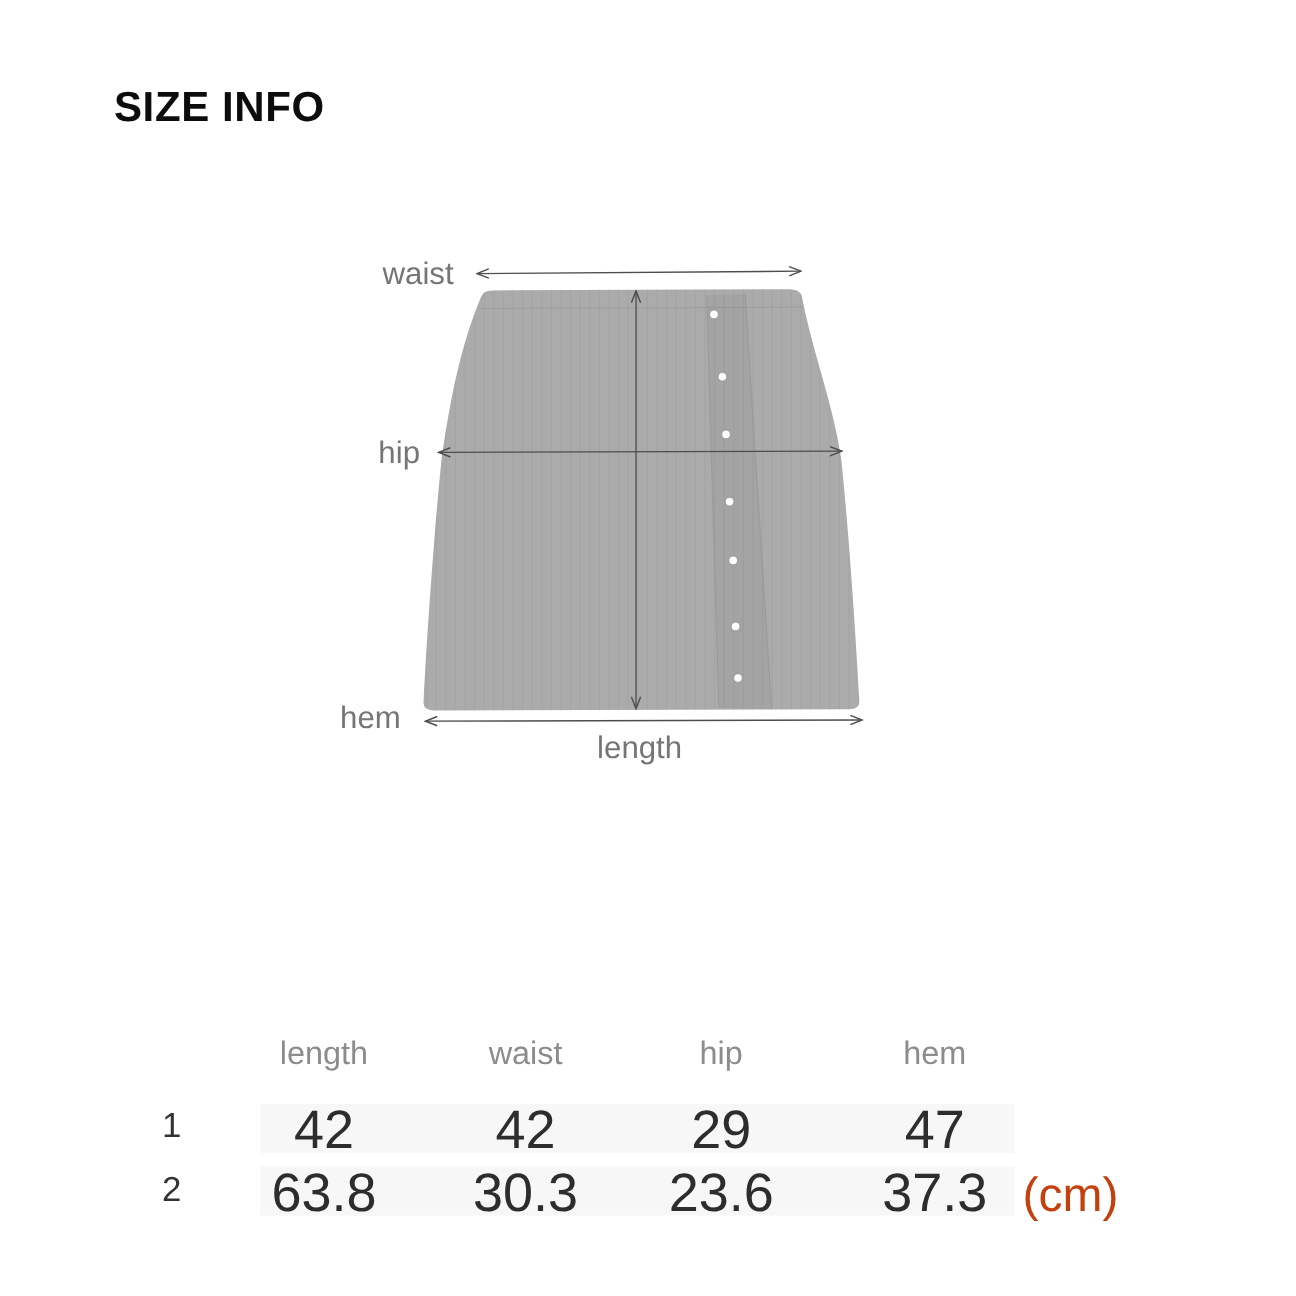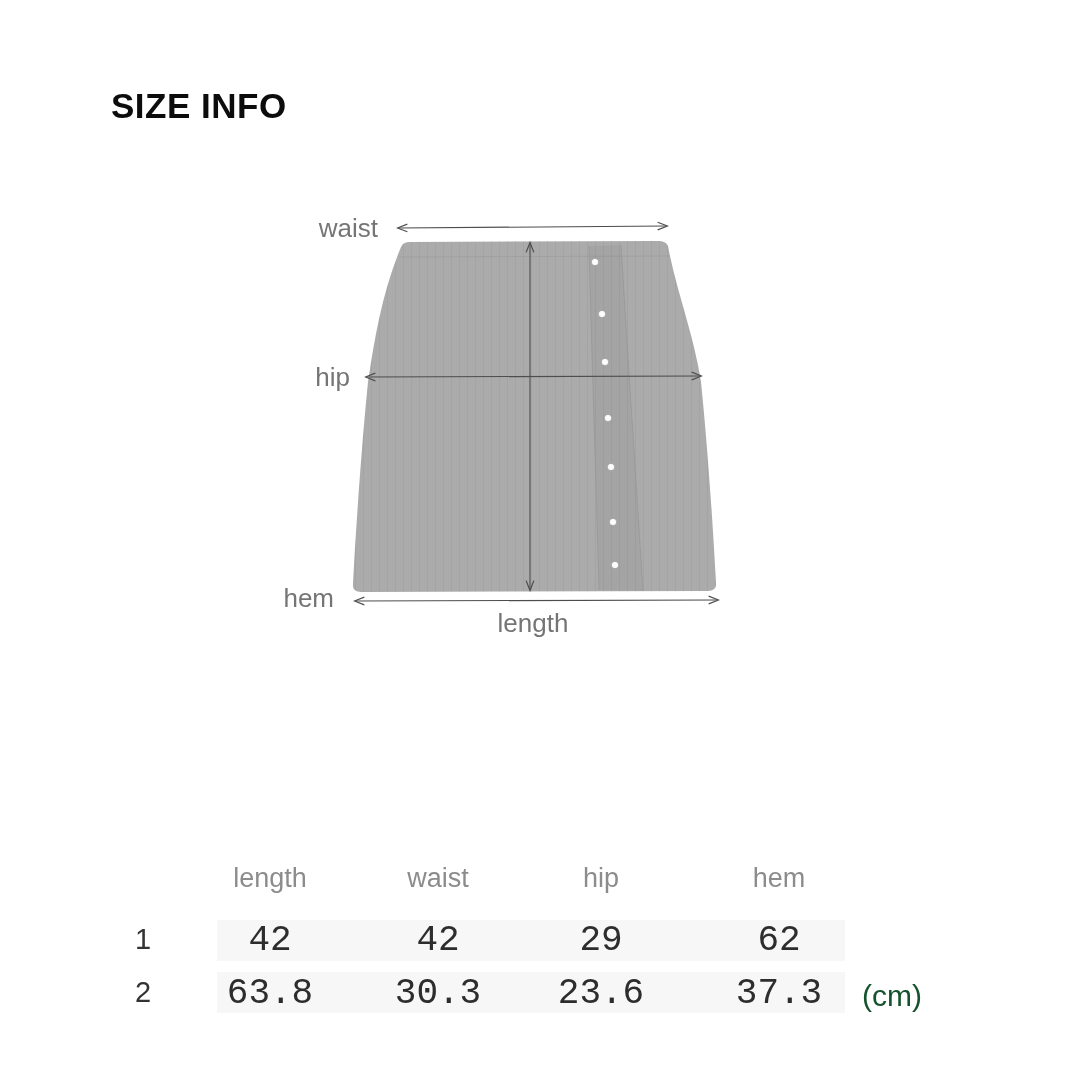--- a/index.html
+++ b/index.html
@@ -11,21 +11,21 @@
     width: 1080px;
     height: 1080px;
     position: relative;
     overflow: hidden;
     font-family: "Liberation Sans", "DejaVu Sans", sans-serif;
   }
   .page-title {
     position: absolute;
     left: 95px;
     top: 72px;
-    margin: 16px;
+    margin: 0;
     font-size: 35px;
     font-weight: 800;
     letter-spacing: 0.5px;
     color: #0c0c0c;
     line-height: 1;
   }
   .diagram-svg {
     position: absolute;
     left: 0;
     top: 0;
@@ -55,31 +55,30 @@
     position: absolute;
     transform: translate(-50%, -50%);
     white-space: nowrap;
     line-height: 1;
   }
   .head {
     font-size: 27px;
     color: #8c8c8c;
   }
   .val {
-    font-size: 36px;
+    font-size: 45px;
     color: #2d2d2d;
-    font-family: Liberation Mono, monospace;
   }
   .rowlab {
     font-size: 29px;
     color: #333333;
   }
   .unit {
-    font-size: 30px;
-    color: #14532d;
+    font-size: 40px;
+    color: #c2410c;
   }
 </style>
 </head>
 <body>
 
 <h1 class="page-title">SIZE INFO</h1>
 
 <svg class="diagram-svg" width="1080" height="1080" viewBox="0 0 1080 1080" aria-hidden="true">
   <defs>
     <marker id="ah" viewBox="0 0 11 9" refX="9.5" refY="4.5" markerWidth="11" markerHeight="9" orient="auto-start-reverse">
@@ -142,21 +141,21 @@
 
   <span class="cell head" style="left:270px; top:878px">length</span>
   <span class="cell head" style="left:438px; top:878px">waist</span>
   <span class="cell head" style="left:601px; top:878px">hip</span>
   <span class="cell head" style="left:779px; top:878px">hem</span>
 
   <span class="cell rowlab" style="left:143px; top:939px">1</span>
   <span class="cell val" style="left:270px; top:941px">42</span>
   <span class="cell val" style="left:438px; top:941px">42</span>
   <span class="cell val" style="left:601px; top:941px">29</span>
-  <span class="cell val" style="left:779px; top:941px">62</span>
+  <span class="cell val" style="left:779px; top:941px">47</span>
 
   <span class="cell rowlab" style="left:143px; top:992px">2</span>
   <span class="cell val" style="left:270px; top:994px">63.8</span>
   <span class="cell val" style="left:438px; top:994px">30.3</span>
   <span class="cell val" style="left:601px; top:994px">23.6</span>
   <span class="cell val" style="left:779px; top:994px">37.3</span>
 
   <span class="cell unit" style="left:892px; top:996px">(cm)</span>
 </section>
 

